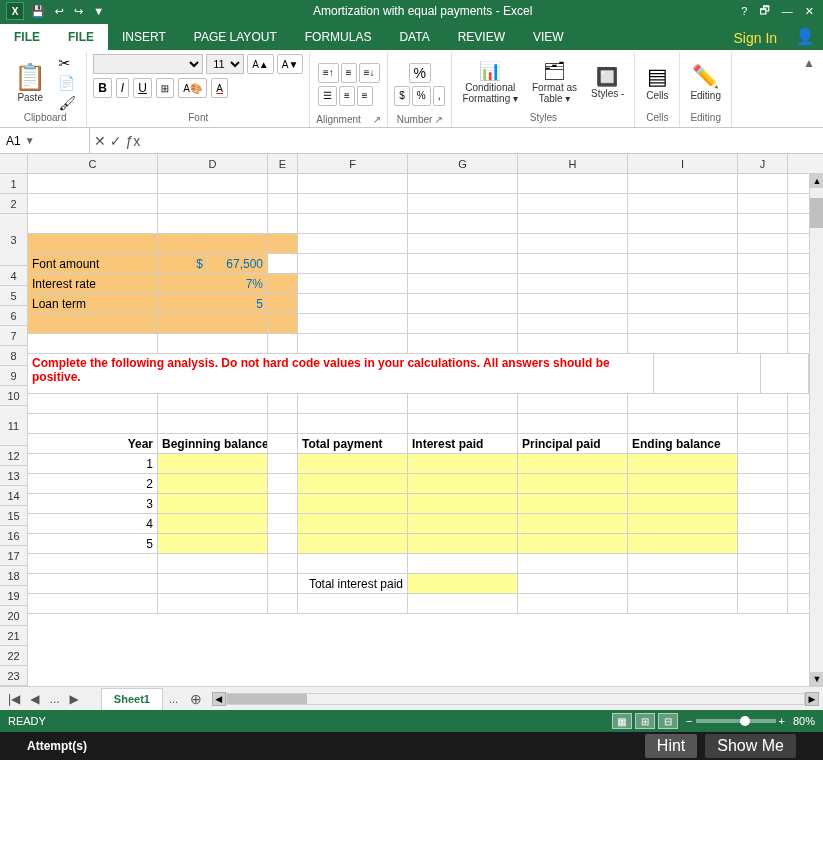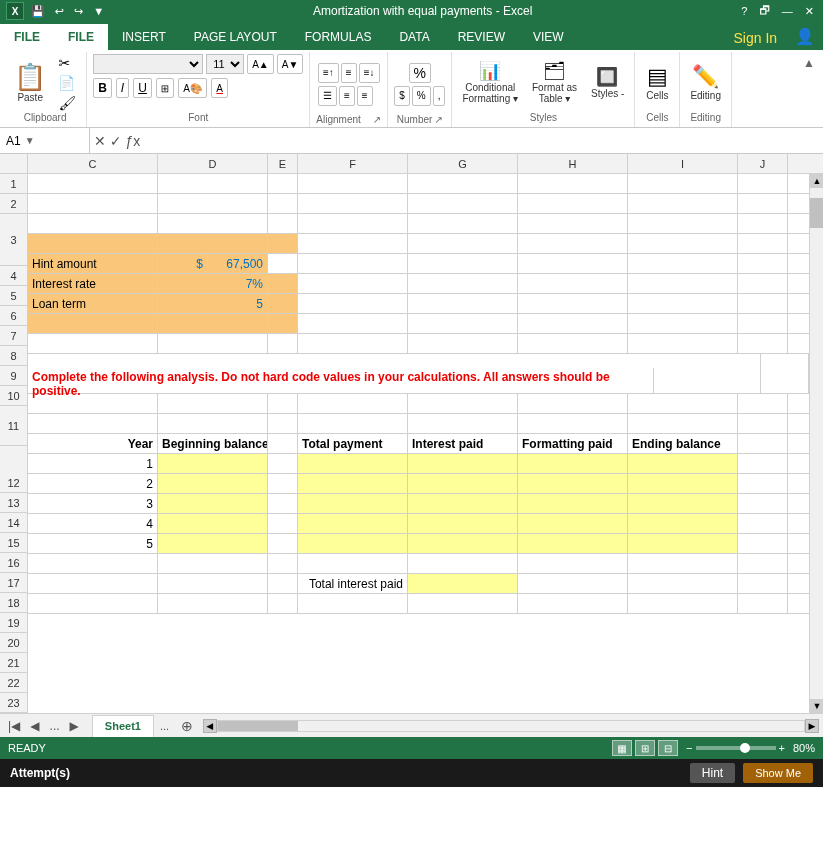--- a/index.html
+++ b/index.html
@@ -209,39 +209,39 @@
     .zoom-track { width: 80px; height: 4px; background: rgba(255,255,255,0.4); position: relative; }
     .zoom-thumb { width: 10px; height: 10px; background: white; border-radius: 50%; position: absolute; top: -3px; left: 55%; }
 
     
     .attempt-bar {
       height: 28px;
       background: #1a1a1a;
       display: flex;
       align-items: center;
       justify-content: space-between;
-      padding: 0 10px;
+      padding: 0 27px;
     }
     .attempt-label { color: white; font-size: 12px; font-weight: bold; }
     .attempt-btns { display: flex; gap: 8px; }
     .hint-btn {
       background: #555;
       color: white;
       border: none;
       padding: 3px 12px;
-      font-size: 12px;
+      font-size: 16px;
       cursor: pointer;
       border-radius: 2px;
     }
     .show-me-btn {
-      background: #a16207;
+      background: #404040;
       color: white;
       border: none;
       padding: 3px 12px;
-      font-size: 11px;
+      font-size: 16px;
       cursor: pointer;
       border-radius: 2px;
     }
 
     
     .sheet-tabs-bar {
       height: 24px;
       background: #f0f0f0;
       border-top: 1px solid #d0d0d0;
       display: flex;
@@ -254,21 +254,21 @@
       padding: 0 12px;
       display: flex;
       align-items: center;
       font-size: 11px;
       cursor: pointer;
       border: 1px solid #d0d0d0;
       border-bottom: none;
       background: white;
       color: #217346;
       font-weight: bold;
-      margin-left: 5px;
+      margin-left: 14px;
     }
     .sheet-add { font-size: 14px; cursor: pointer; padding: 0 6px; color: #555; }
 
     
     .orange-cell { background: #f9c67a; }
     .blue-text { color: #0070c0; }
     .red-bold { color: #e00; font-weight: bold; }
     .yellow-cell { background: #ffff99; }
 
     .cell.right { justify-content: flex-end; }
@@ -465,21 +465,21 @@
       <div class="row-num" style="height:20px;">2</div>
       <div class="row-num" style="height:52px;">3</div>
       <div class="row-num" style="height:20px;">4</div>
       <div class="row-num" style="height:20px;">5</div>
       <div class="row-num" style="height:20px;">6</div>
       <div class="row-num" style="height:20px;">7</div>
       <div class="row-num" style="height:20px;">8</div>
       <div class="row-num" style="height:20px;">9</div>
       <div class="row-num" style="height:20px;">10</div>
       <div class="row-num" style="height:40px;">11</div>
-      <div class="row-num" style="height:20px;margin-top:27px;">12</div>
+      <div class="row-num" style="height:20px;">12</div>
       <div class="row-num" style="height:20px;">13</div>
       <div class="row-num" style="height:20px;">14</div>
       <div class="row-num" style="height:20px;">15</div>
       <div class="row-num" style="height:20px;">16</div>
       <div class="row-num" style="height:20px;">17</div>
       <div class="row-num" style="height:20px;">18</div>
       <div class="row-num" style="height:20px;">19</div>
       <div class="row-num" style="height:20px;">20</div>
       <div class="row-num" style="height:20px;">21</div>
       <div class="row-num" style="height:20px;">22</div>
@@ -527,21 +527,21 @@
         <div class="cell orange-cell" style="width:110px;"></div>
         <div class="cell orange-cell" style="width:30px;"></div>
         <div class="cell" style="width:110px;"></div>
         <div class="cell" style="width:110px;"></div>
         <div class="cell" style="width:110px;"></div>
         <div class="cell" style="width:110px;"></div>
         <div class="cell" style="width:50px;"></div>
       </div>
 
       <div class="grid-row" style="height:20px;">
-        <div class="cell orange-cell" style="width:130px;">Hint amount</div>
+        <div class="cell orange-cell" style="width:130px;">Font amount</div>
         <div class="cell orange-cell right" style="width:50px;">
             <span class="blue-text">$</span>
           </div>
         <div class="cell orange-cell right blue-text" style="width:60px;">67,500</div>
         <div class="cell" style="width:30px;"></div>
         <div class="cell" style="width:110px;"></div>
         <div class="cell" style="width:110px;"></div>
         <div class="cell" style="width:110px;"></div>
         <div class="cell" style="width:110px;"></div>
         <div class="cell" style="width:50px;"></div>
@@ -585,21 +585,21 @@
         <div class="cell" style="width:110px;"></div>
         <div class="cell" style="width:30px;"></div>
         <div class="cell" style="width:110px;"></div>
         <div class="cell" style="width:110px;"></div>
         <div class="cell" style="width:110px;"></div>
         <div class="cell" style="width:110px;"></div>
         <div class="cell" style="width:50px;"></div>
       </div>
 
       <div class="grid-row" style="height:40px;">
-        <div class="cell red-bold" style="width:650px;white-space:normal;overflow:visible;align-items:flex-start;padding-top:2px;margin-top:14px;">Complete the following analysis. Do not hard code values in your calculations. All answers should be positive.</div>
+        <div class="cell red-bold" style="width:650px;white-space:normal;overflow:visible;align-items:flex-start;padding-top:2px;">Complete the following analysis. Do not hard code values in your calculations. All answers should be positive.</div>
         <div class="cell" style="width:110px;"></div>
         <div class="cell" style="width:50px;"></div>
       </div>
 
       <div class="grid-row" style="height:20px;">
         <div class="cell" style="width:130px;"></div>
         <div class="cell" style="width:110px;"></div>
         <div class="cell" style="width:30px;"></div>
         <div class="cell" style="width:110px;"></div>
         <div class="cell" style="width:110px;"></div>
@@ -619,21 +619,21 @@
         <div class="cell" style="width:110px;"></div>
         <div class="cell" style="width:50px;"></div>
       </div>
 
       <div class="grid-row" style="height:20px;">
         <div class="cell right" style="width:130px;font-weight:bold;">Year</div>
         <div class="cell" style="width:110px;font-weight:bold;">Beginning balance</div>
         <div class="cell" style="width:30px;"></div>
         <div class="cell" style="width:110px;font-weight:bold;">Total payment</div>
         <div class="cell" style="width:110px;font-weight:bold;">Interest paid</div>
-        <div class="cell" style="width:110px;font-weight:bold;">Formatting paid</div>
+        <div class="cell" style="width:110px;font-weight:bold;">Principal paid</div>
         <div class="cell" style="width:110px;font-weight:bold;">Ending balance</div>
         <div class="cell" style="width:50px;"></div>
       </div>
 
       <div class="grid-row" style="height:20px;">
         <div class="cell right" style="width:130px;">1</div>
         <div class="cell yellow-cell" style="width:110px;"></div>
         <div class="cell" style="width:30px;"></div>
         <div class="cell yellow-cell" style="width:110px;"></div>
         <div class="cell yellow-cell" style="width:110px;"></div>

